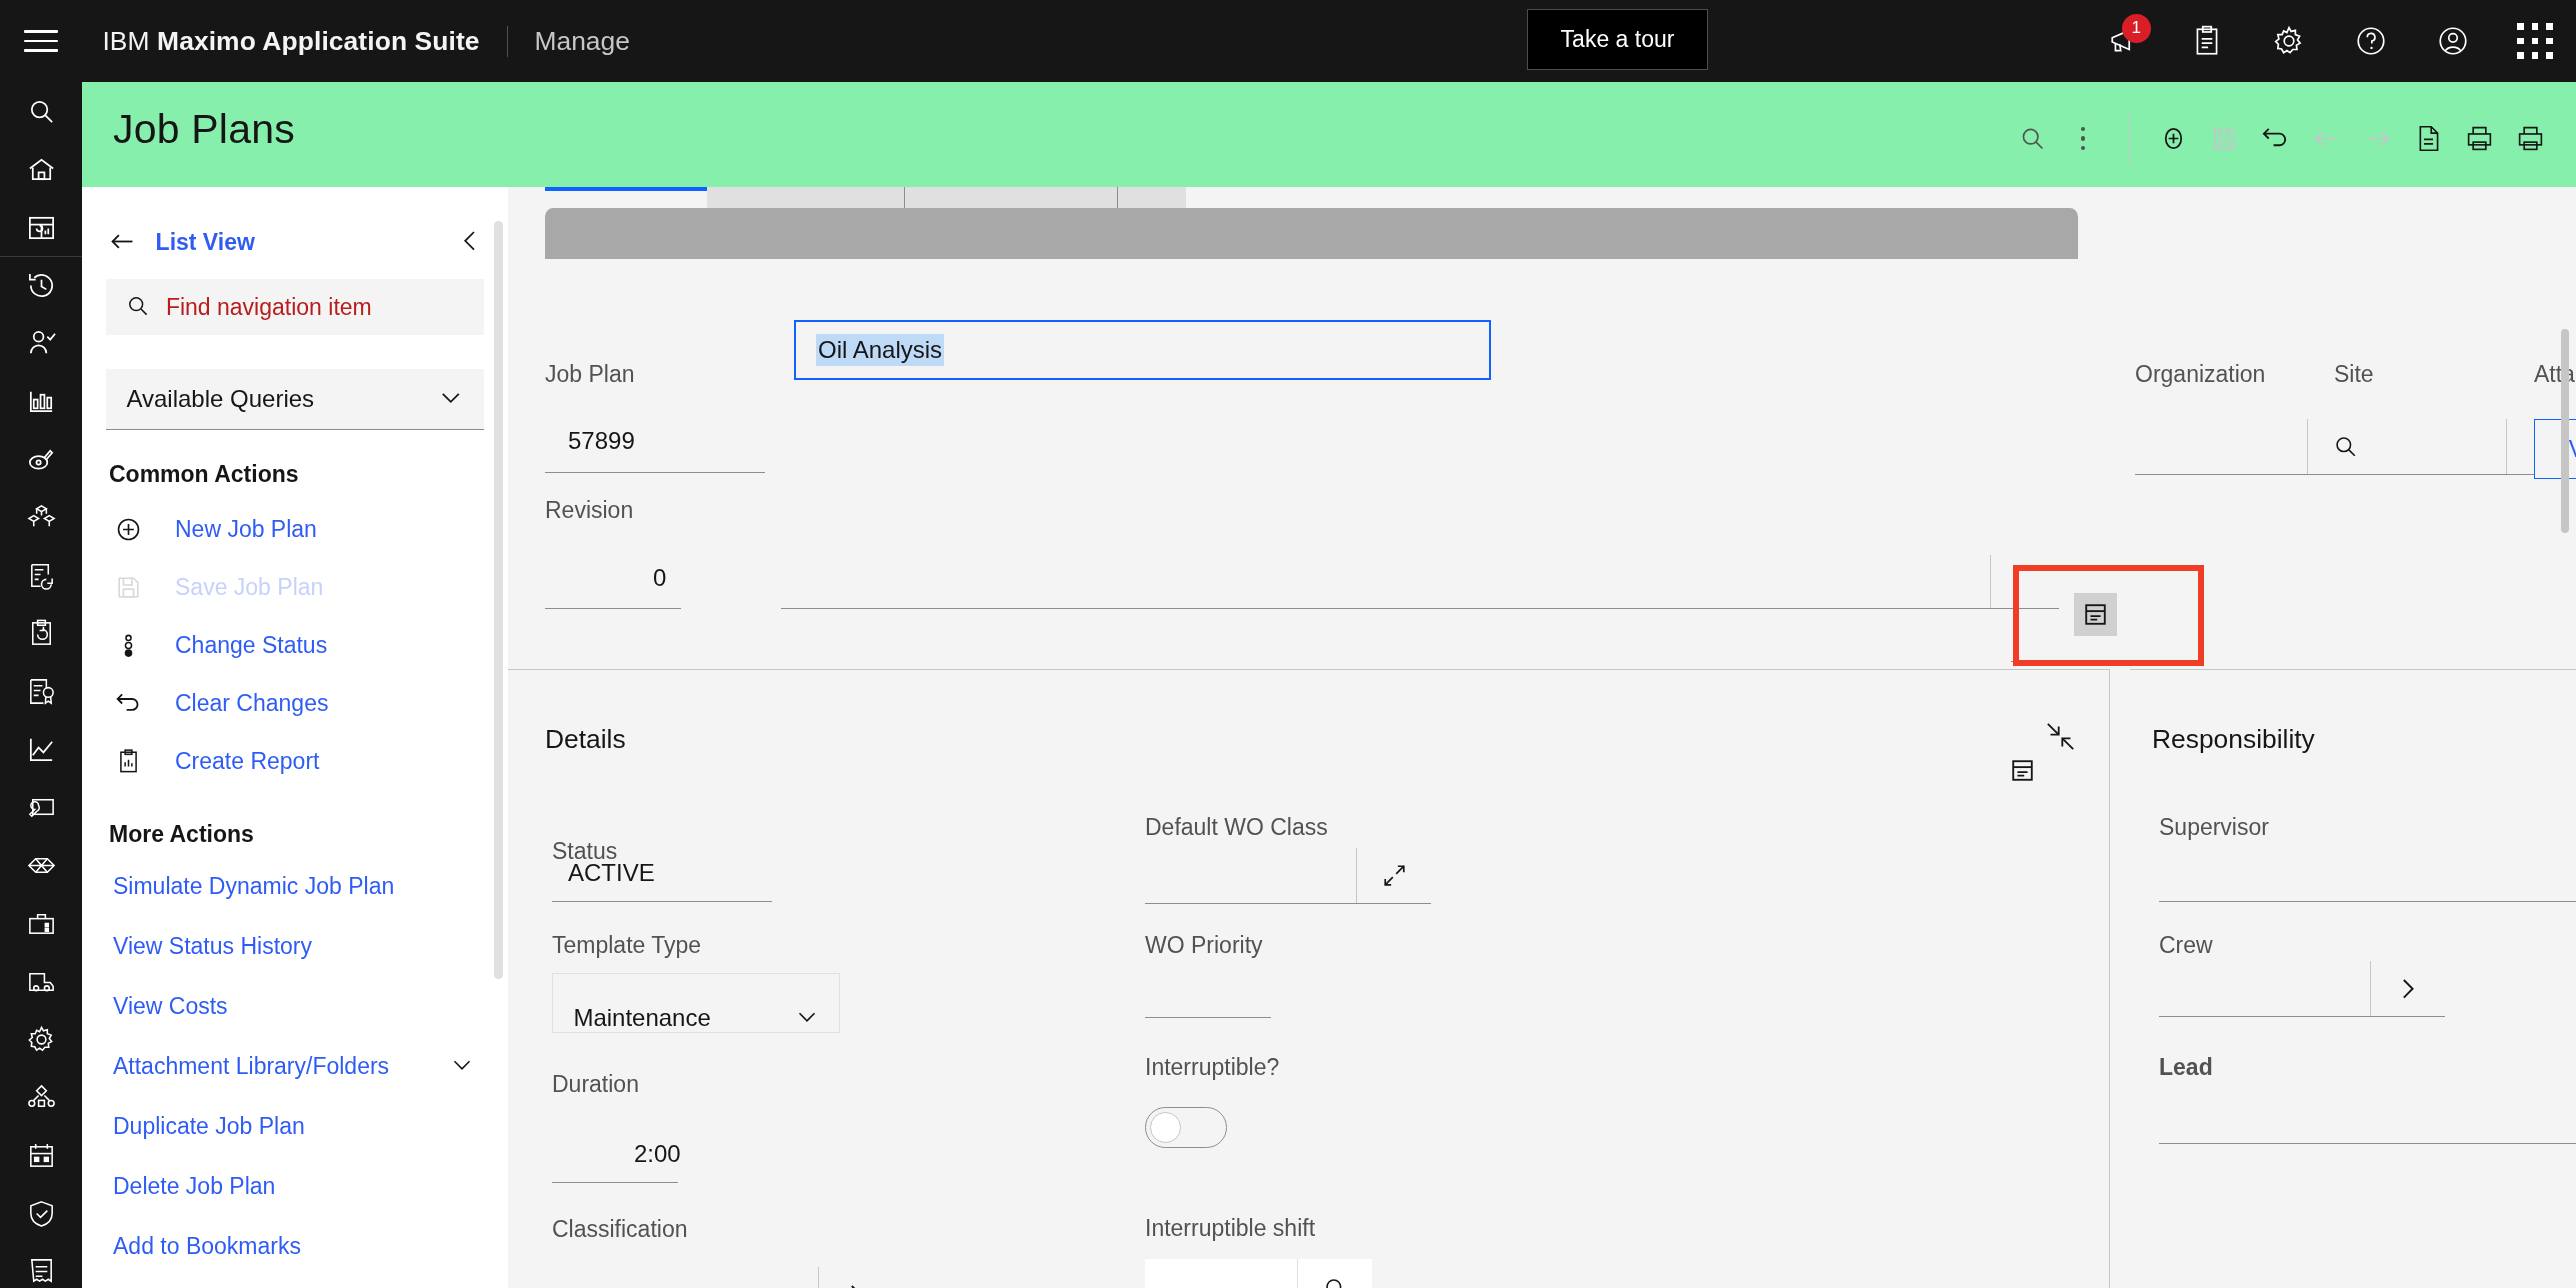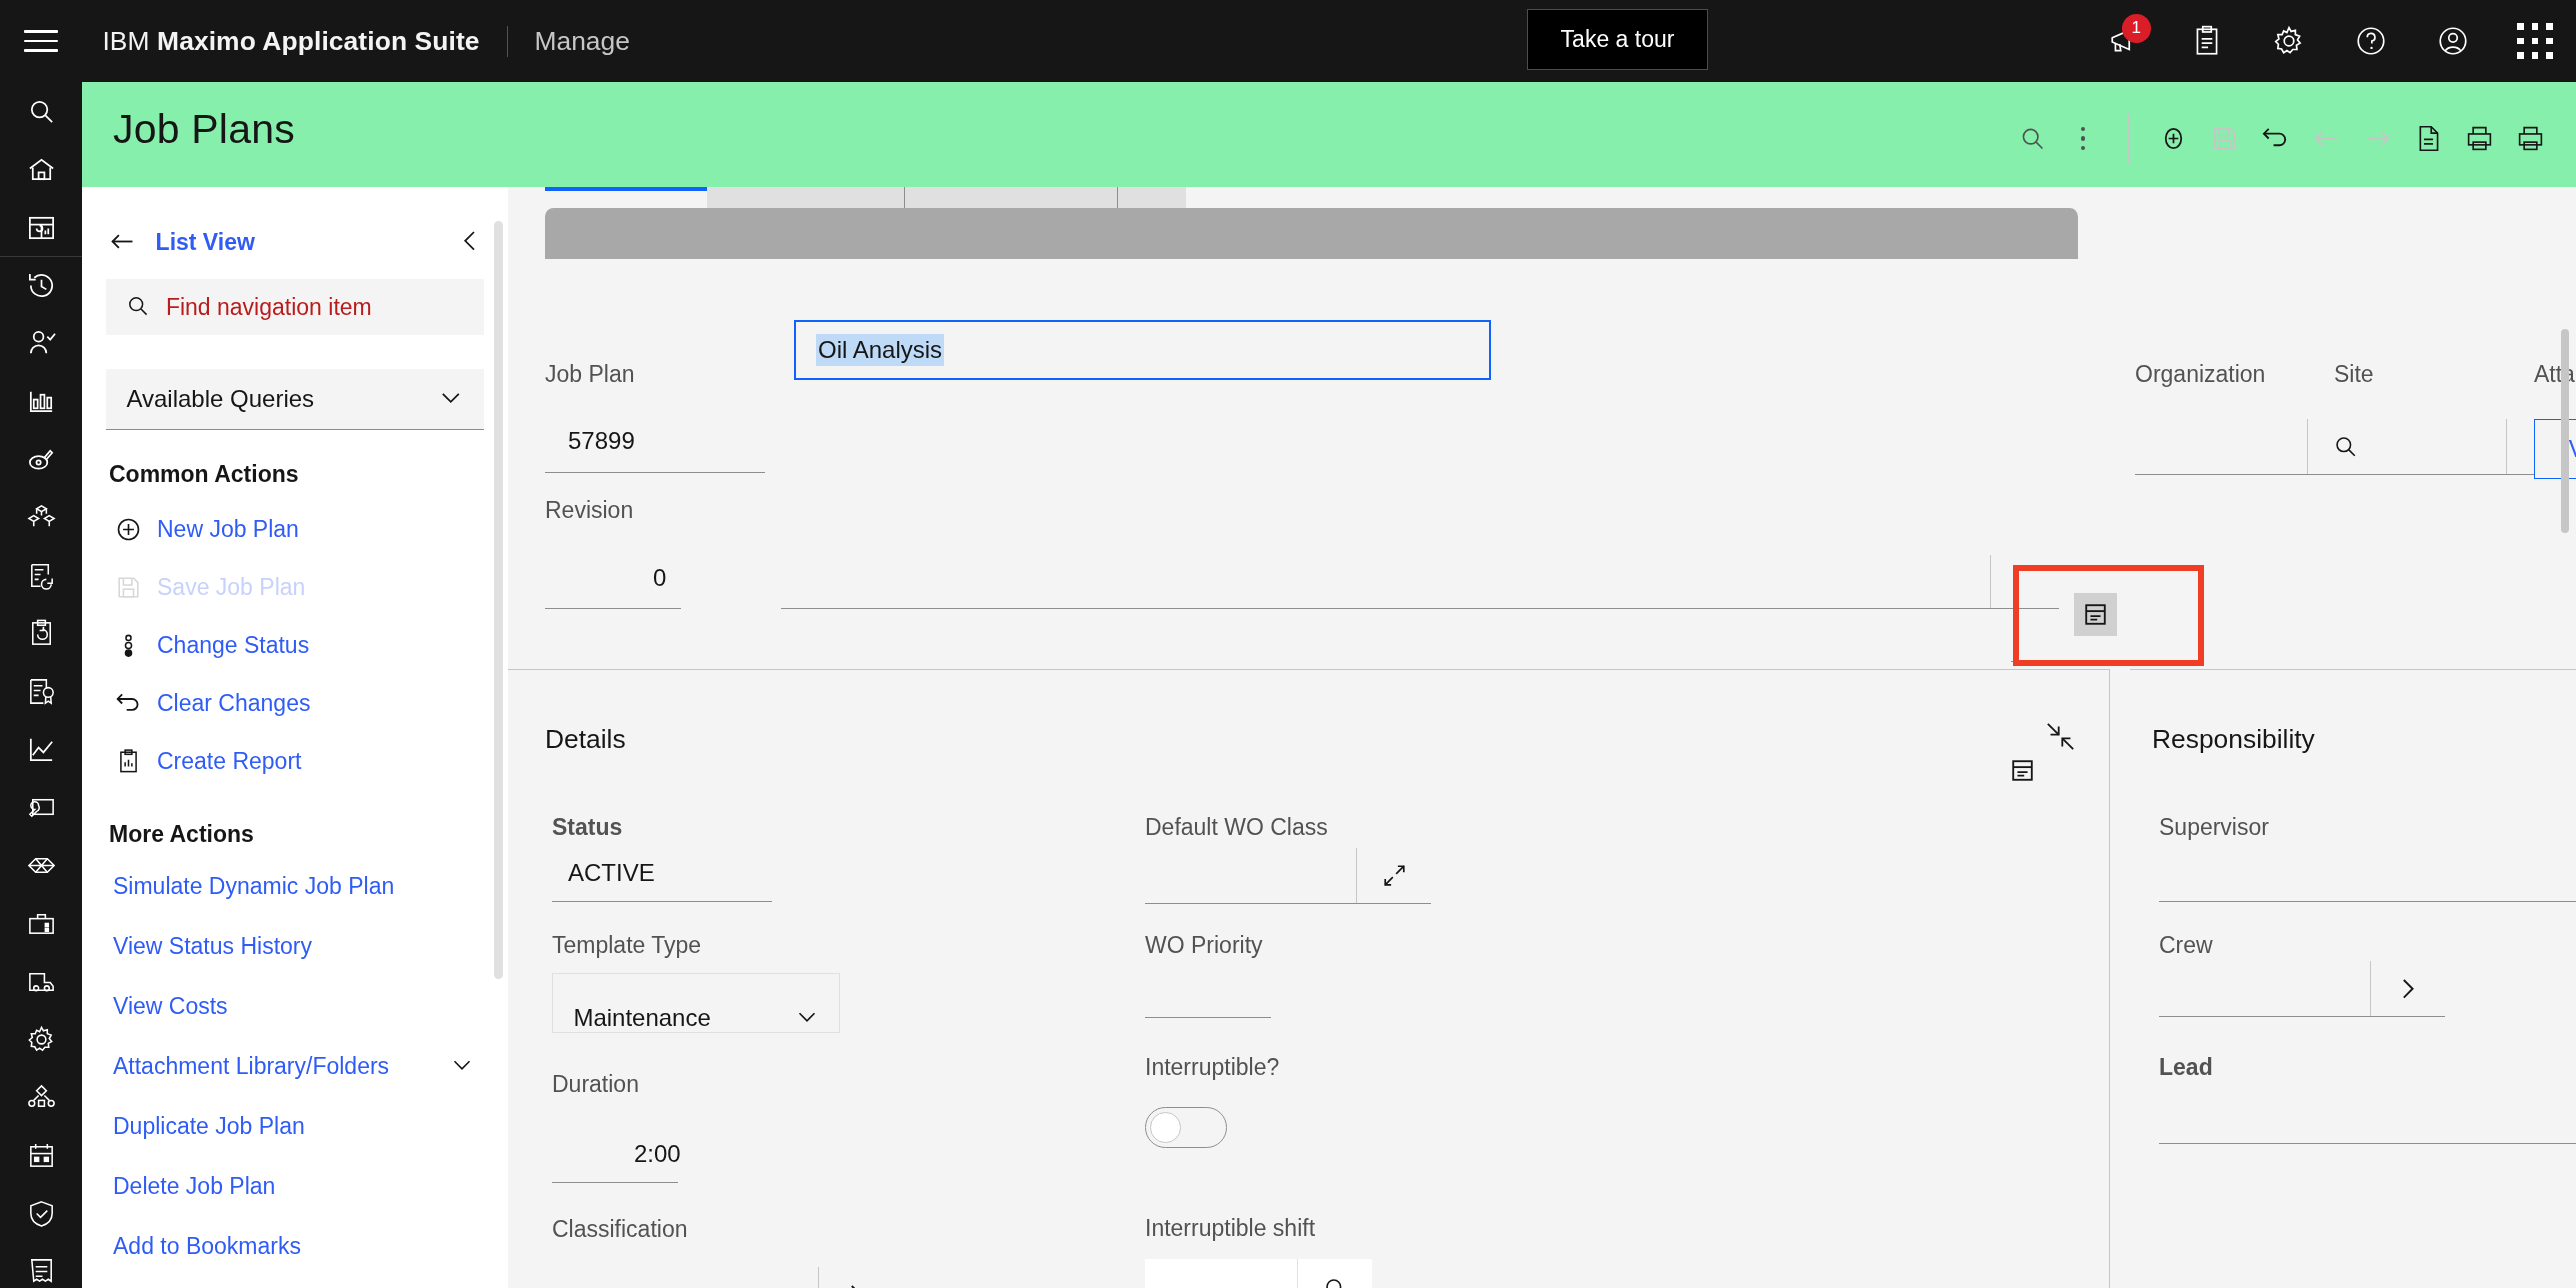--- a/index.html
+++ b/index.html
@@ -115,21 +115,21 @@
     border-bottom: 0.9px solid #8d8d8d; cursor: pointer;
   }
   .nav-queries-label { font-size: 24px; color: #161616; }
   .nav-queries .chev { margin-left: auto; }
 
   .section-head {
     margin: 31px 0 0 27px; font-size: 23px; font-weight: 700; color: #161616;
   }
   .action-list { margin-top: 12px; }
   .action-row {
-    display: flex; align-items: center; height: 58px; padding-left: 29px; gap: 12px;
+    display: flex; align-items: center; height: 58px; padding-left: 29px; gap: 30px;
     cursor: pointer;
   }
   .action-ico { width: 34px; height: 34px; display: flex; align-items: center; justify-content: center; }
   .action-label { color: #2f5cf5; font-size: 23px; }
   .action-row.disabled .action-label { color: #c6d2fb; }
   .more-list { margin-top: 8.5px; }
   .more-row {
     display: flex; align-items: center; height: 60px; padding: 0 34px 0 31px;
     cursor: pointer;
   }
@@ -755,21 +755,21 @@
       <div class="sec-title" style="left:37px; top:472px;">Details</div>
       <span class="collapse-ico" style="left:1538px; top:470px;">
         <svg width="29" height="29" viewBox="0 0 32 32" fill="none" stroke="#161616" stroke-width="2">
           <path d="M14 5 L14 14 L5 14"></path>
             <path d="M2 2 L14 14"></path>
           <path d="M18 27 L18 18 L27 18"></path>
             <path d="M30 30 L18 18"></path>
         </svg>
       </span>
 
-      <div class="label-abs" style="left:44px; top:562px;font-weight:bold;">Status</div>
+      <div class="label-abs" style="left:44px; top:586px;">Status</div>
       <div class="value-abs" style="left:60px; top:607px;">ACTIVE</div>
       <div class="underline-abs" style="left:44px; top:649px; width:220px;"></div>
 
       <div class="label-abs" style="left:44px; top:680px;">Template Type</div>
       <div class="select-box" style="left:44px; top:721px; width:288px; height:60px;">
         <span class="sv">Maintenance</span>
         <span class="chev">
           <svg width="24" height="24" viewBox="0 0 32 32" fill="none" stroke="#161616" stroke-width="2.2">
               <path d="M6 11 L16 21 L26 11"></path>
             </svg>

